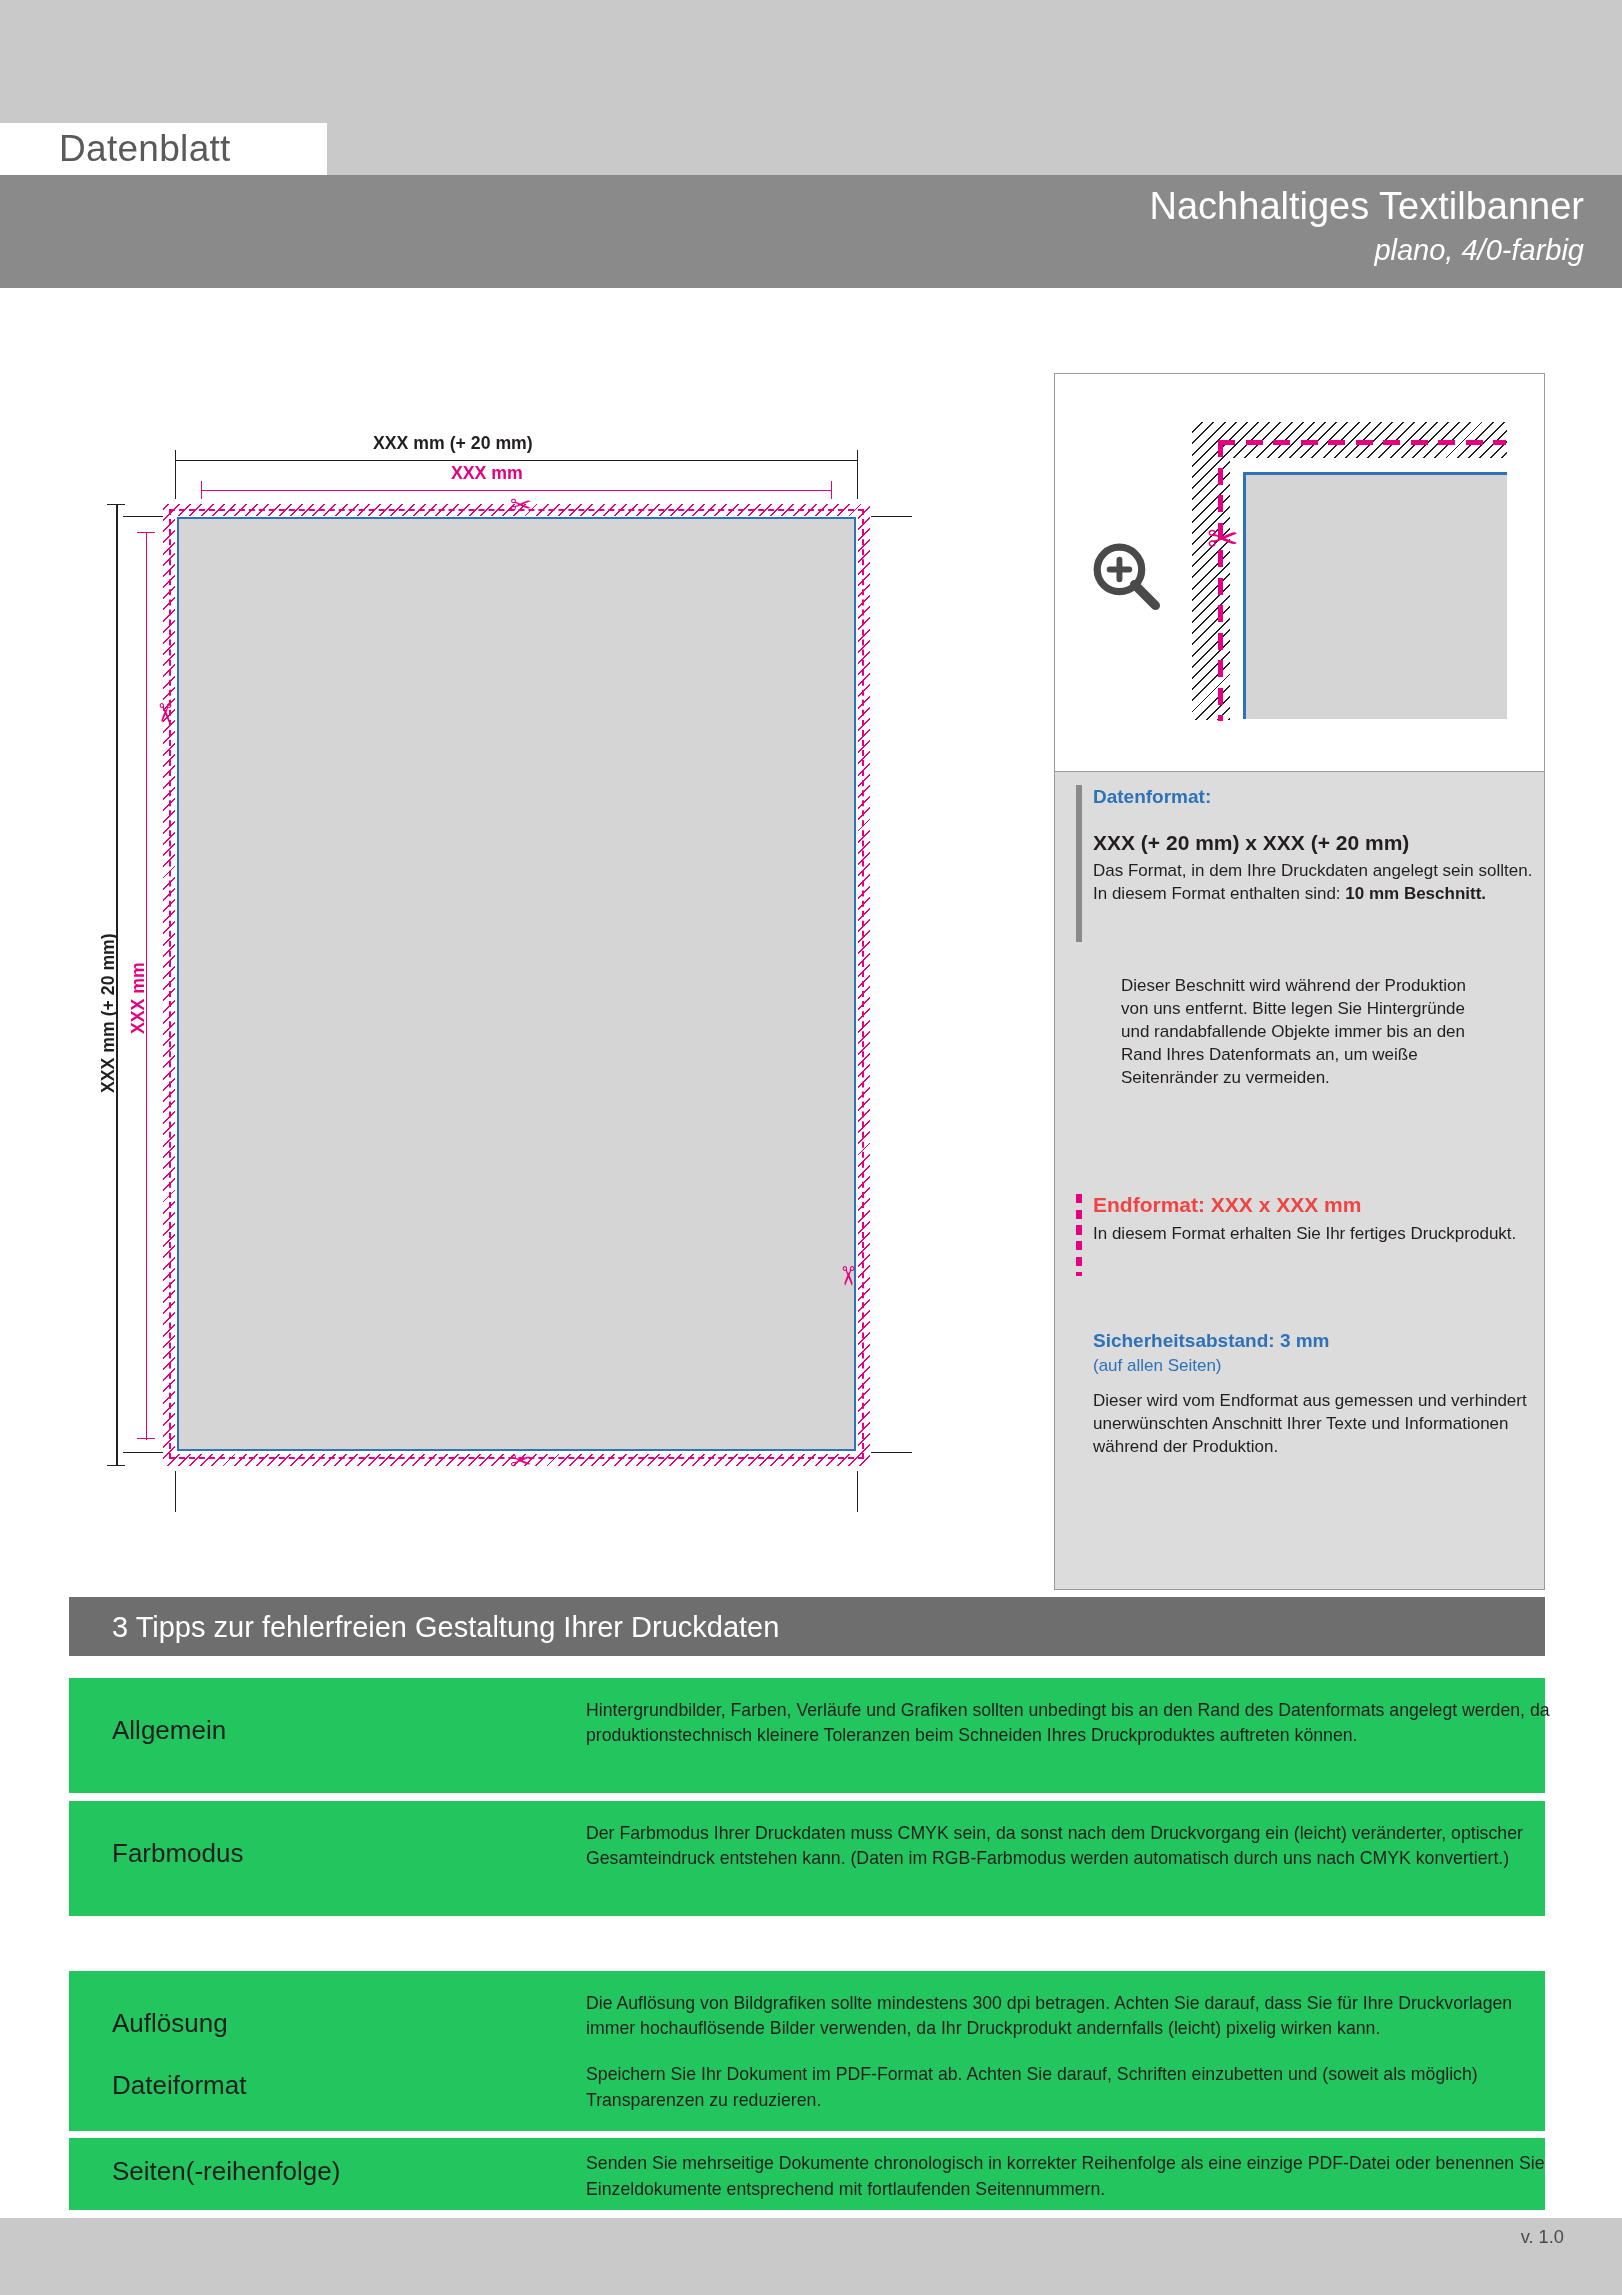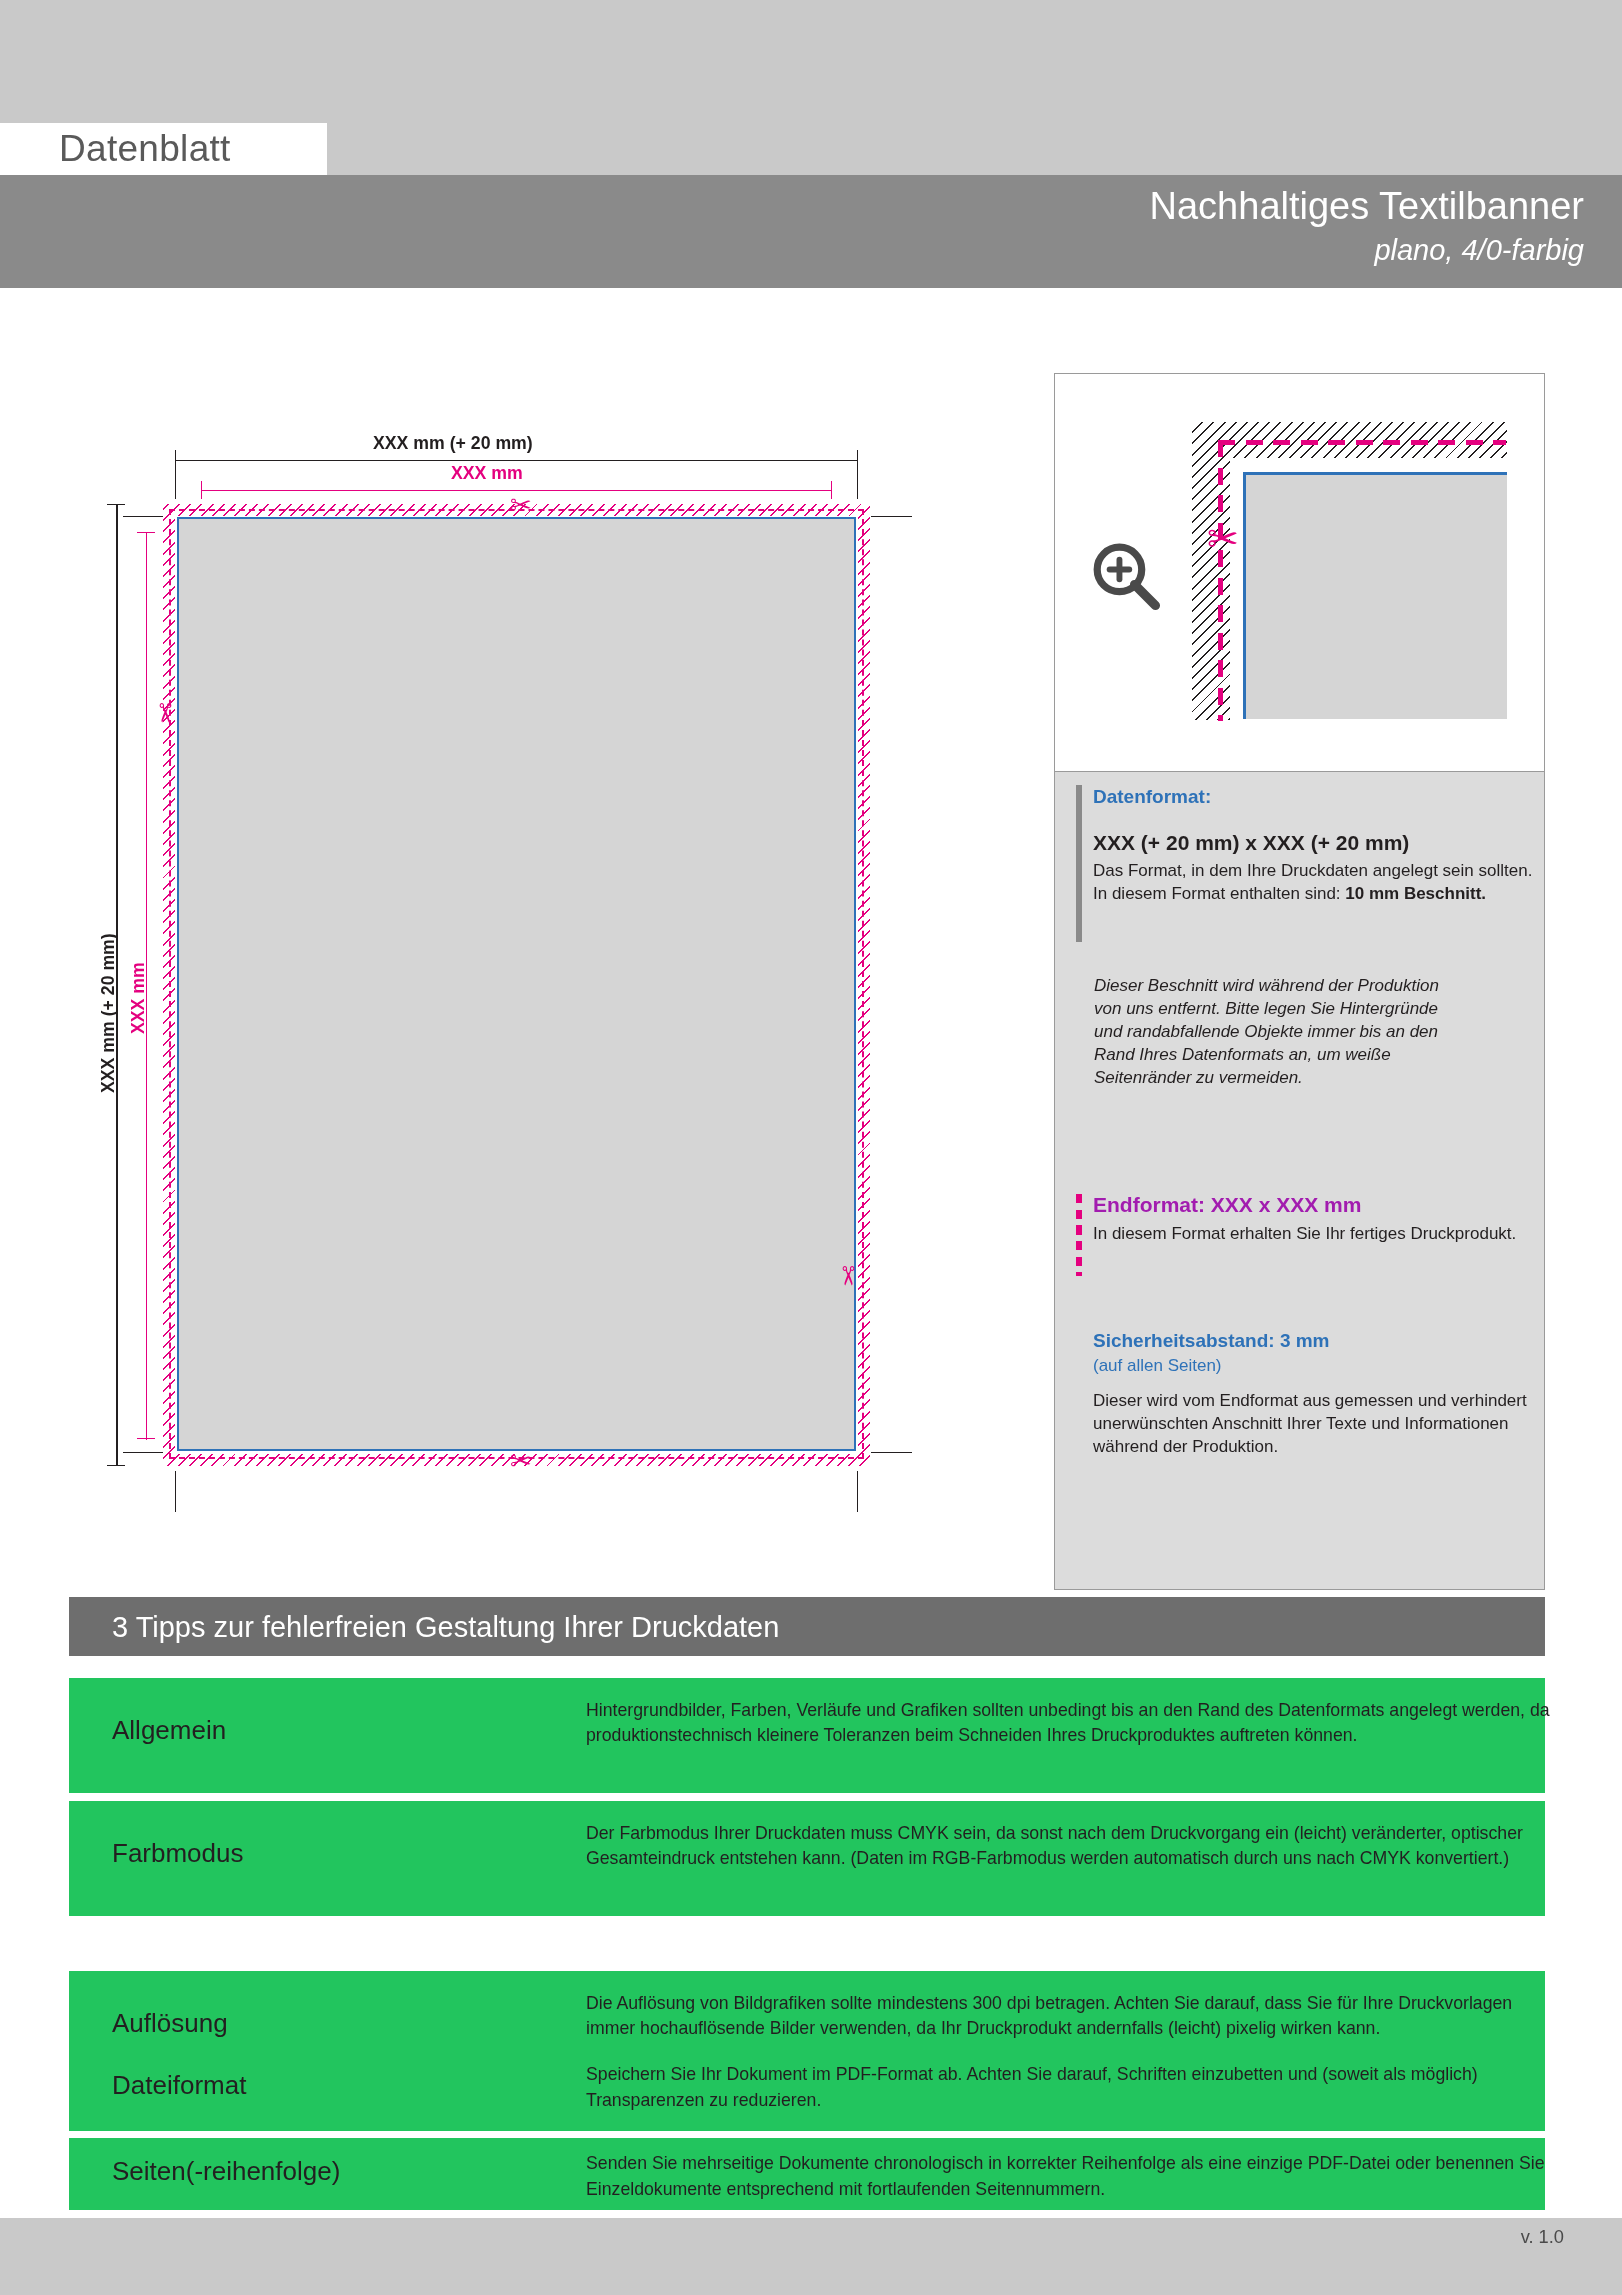--- a/index.html
+++ b/index.html
@@ -281,21 +281,21 @@
     color: #2e72b8;
   }
   .info-head-black {
     font-size: 21px;
     font-weight: bold;
     color: #231f20;
   }
   .info-head-magenta {
     font-size: 21px;
     font-weight: bold;
-    color: #a21caf;
+    color: #ef4444;
   }
   .bar-grey {
     position: absolute;
     left: 1076px;
     width: 5.9px;
     background: #8a8a8a;
   }
   .bar-magenta {
     position: absolute;
     left: 1076px;
@@ -431,21 +431,21 @@
 </div>
 
 <div class="bar-grey" style="top:785px; height:157px;"></div>
 <div class="info-text" style="top:784px;">
   <div class="info-head-blue">Datenformat:</div>
   <div class="info-head-black" style="margin-top:19px;">XXX (+ 20 mm) x XXX (+ 20 mm)</div>
   <div style="margin-top:2.6px;">
     <span>Das Format, in dem Ihre Druckdaten angelegt sein sollten. In diesem Format enthalten sind: </span><b>10 mm Beschnitt.</b>
   </div>
 </div>
-<div class="info-text" style="top:975px; left:1094px; width:366px;font-style:italic;">Dieser Beschnitt wird während der Produktion von uns entfernt. Bitte legen Sie Hintergründe und randabfallende Objekte immer bis an den Rand Ihres Datenformats an, um weiße Seitenränder zu vermeiden.</div>
+<div class="info-text" style="top:975px; left:1121px; width:366px;">Dieser Beschnitt wird während der Produktion von uns entfernt. Bitte legen Sie Hintergründe und randabfallende Objekte immer bis an den Rand Ihres Datenformats an, um weiße Seitenränder zu vermeiden.</div>
 
 <div class="bar-magenta" style="top:1194px; height:82px;"></div>
 <div class="info-text" style="top:1191px;">
   <div class="info-head-magenta">Endformat: XXX x XXX mm</div>
   <div style="margin-top:3.9px; width:432px;">In diesem Format erhalten Sie Ihr fertiges Druckprodukt.</div>
 </div>
 
 <div class="info-text" style="top:1328px;">
   <div class="info-head-blue">Sicherheitsabstand: 3 mm</div>
   <div style="color:#2e72b8; font-size:17px; margin-top:1.3px;">(auf allen Seiten)</div>

